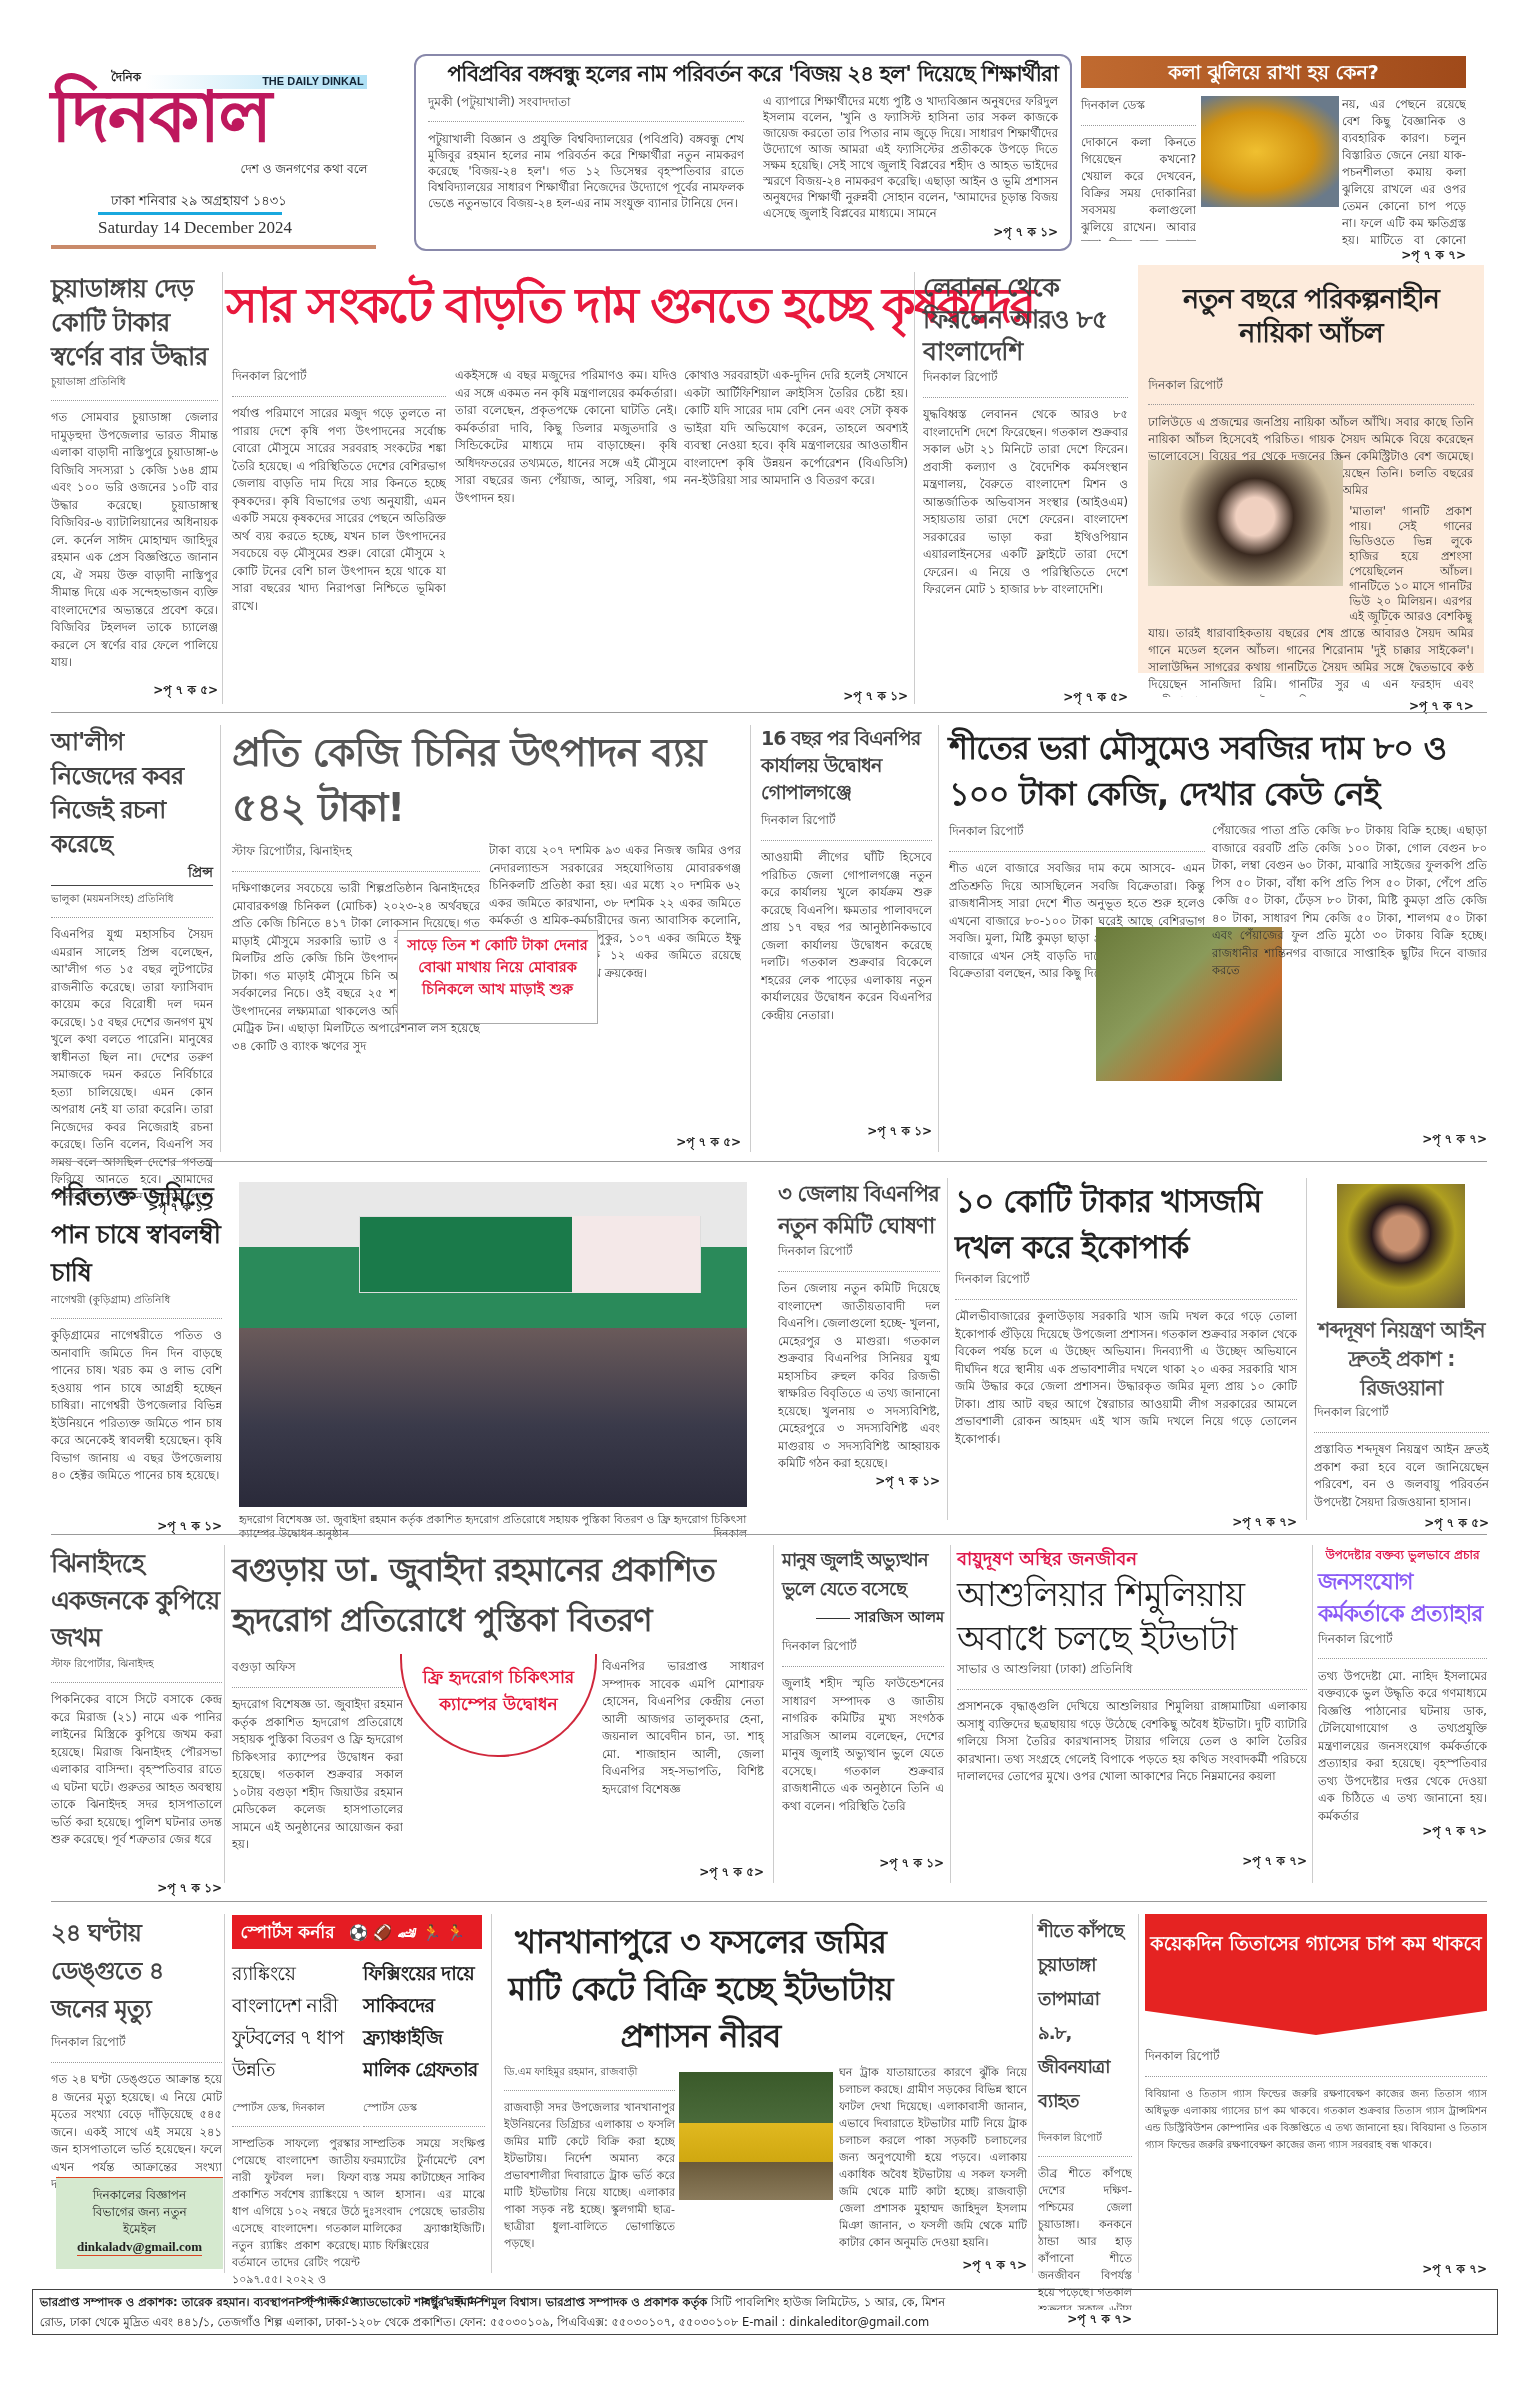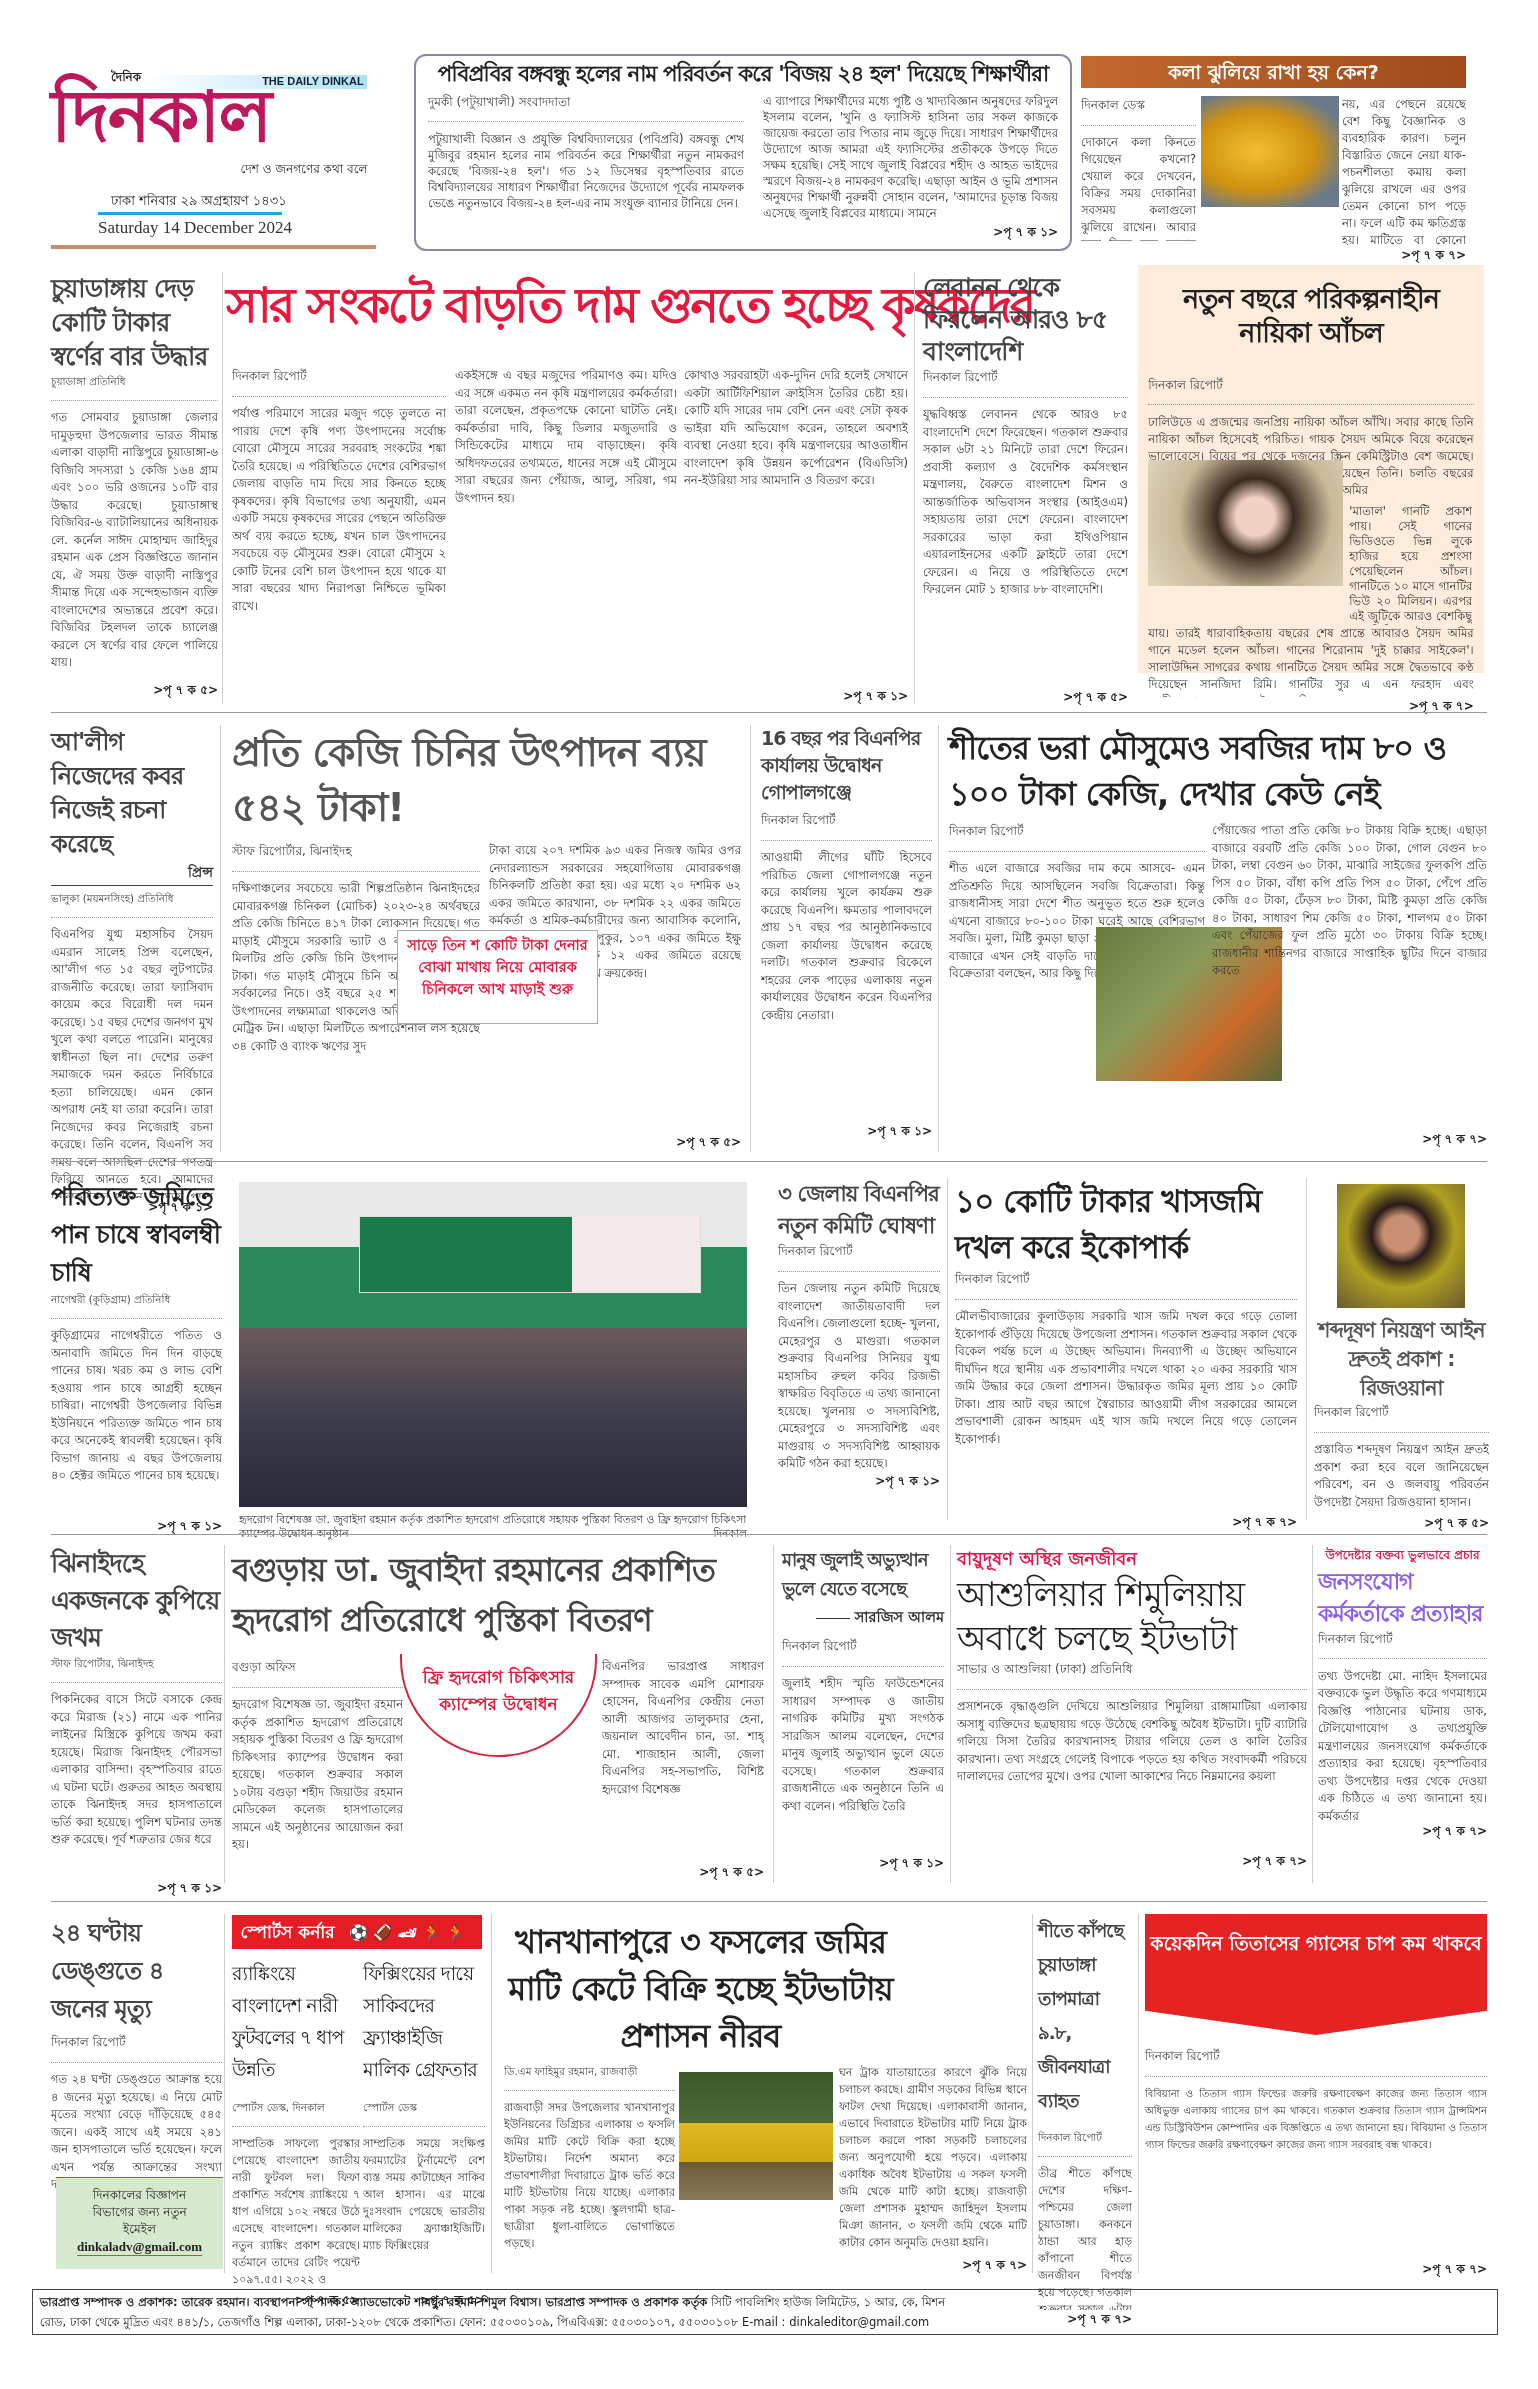--- a/index.html
+++ b/index.html
@@ -20,21 +20,21 @@
 #logo-main{position:absolute;left:0;top:24px;font-size:72px;font-weight:bold;color:#be185d;font-family:Liberation Sans, sans-serif;letter-spacing:-1.7px;line-height:1}
 #logo-tag{position:absolute;right:8.5px;top:104px;font-size:12px;color:#222;font-family:"DejaVu Sans",sans-serif}
 #date-bn{position:absolute;left:60px;top:135px;font-size:13px;color:#222;font-family:"DejaVu Sans",sans-serif}
 #date-line1{position:absolute;left:47px;top:156px;width:184px;height:3.4px;background:#19a8de}
 #date-en{position:absolute;left:47px;top:162px;font-size:17px;font-family:"Liberation Serif",serif;color:#333}
 #date-line2{position:absolute;left:48px;top:190px;width:179px;height:3.4px;background:#19a8de}
 #mast-bottom{left:51px;top:245px;width:325px;height:4.3px;background:#c98a6a}
 
 
 #topbox{left:414px;top:54px;width:658px;height:197px;border:2.6px solid #8888aa;border-radius:12px;padding:5.1px 12px}
-#topbox .hl{font-size:21.4px;color:#222;text-align:center;margin-bottom:5.1px}
+#topbox .hl{font-size:21.4px;color:#222;text-align:right;margin-bottom:5.1px}
 
 
 #banana-head{left:1081px;top:56px;width:385px;height:32px;background:linear-gradient(90deg,#c06a30,#a04a1a);color:#fff;font-family:"DejaVu Sans",sans-serif;font-size:19px;font-weight:bold;text-align:center;line-height:32px}
 #banana-photo{left:1201px;top:96px;width:138px;height:111px;background:radial-gradient(ellipse at 40% 50%,#f0c030,#d09010 50%,#6a7a8a 80%)}
 
 
 #red-hl{left:226px;top:275px;width:731px;font-size:48px;color:#e8183c;font-family:"DejaVu Sans",sans-serif;font-weight:bold;letter-spacing:-2.6px;line-height:60px;white-space:nowrap}
 
 
 #achol{left:1138px;top:265px;width:346px;height:408px;background:#fdebdc;padding:17px 10.3px}
@@ -289,21 +289,21 @@
   <span>স্পোর্টস কর্নার</span>
   <span style="margin-left:8.5px;font-size:15.4px;letter-spacing:5.1px">⚽🏈🏎🏃🏃</span>
 </div>
 <div class="abs" style="left:232px;top:1957px;width:128px">
   <div class="hl" style="font-size:19px;line-height:32px;color:#222;font-weight:normal">র‍্যাঙ্কিংয়ে বাংলাদেশ নারী ফুটবলের ৭ ধাপ উন্নতি</div>
   <div class="byline" style="margin-top:15.4px;font-size:10.3px">স্পোর্টস ডেস্ক, দিনকাল</div>
   <div class="txt" style="height:156px;font-size:11px;line-height:17px">সাম্প্রতিক সাফল্যে পুরস্কার পেয়েছে বাংলাদেশ জাতীয় নারী ফুটবল দল। ফিফা প্রকাশিত সর্বশেষ র‍্যাঙ্কিংয়ে ৭ ধাপ এগিয়ে ১০২ নম্বরে উঠে এসেছে বাংলাদেশ। গতকাল নতুন র‍্যাঙ্কিং প্রকাশ করেছে। বর্তমানে তাদের রেটিং পয়েন্ট ১০৯৭.৫৫। ২০২২ ও</div>
   <span class="jump">&gt;পৃ ৭ ক ৫&gt;</span>
 </div>
 <div class="abs" style="left:363px;top:1957px;width:122px">
-  <div class="hl" style="font-size:19px;line-height:32px;color:#222;font-weight:normal">ফিক্সিংয়ের দায়ে সাকিবদের ফ্র্যাঞ্চাইজি মালিক গ্রেফতার</div>
+  <div class="hl" style="font-size:19px;line-height:32px;color:#222;font-weight:bold">ফিক্সিংয়ের দায়ে সাকিবদের ফ্র্যাঞ্চাইজি মালিক গ্রেফতার</div>
   <div class="byline" style="margin-top:15.4px;font-size:10.3px">স্পোর্টস ডেস্ক</div>
   <div class="txt" style="height:156px;font-size:11px;line-height:17px">সাম্প্রতিক সময়ে সংক্ষিপ্ত ফরম্যাটের টুর্নামেন্টে বেশ ব্যস্ত সময় কাটাচ্ছেন সাকিব আল হাসান। এর মাঝে দুঃসংবাদ পেয়েছে ভারতীয় মালিকের ফ্র্যাঞ্চাইজিটি। ম্যাচ ফিক্সিংয়ের</div>
   <span class="jump">&gt;পৃ ৭ ক ৫&gt;</span>
 </div>
 <div class="rule-v" style="left:491px;top:1914px;height:359px"></div>
 
 <div class="abs" style="left:504px;top:1919px;width:393px">
   <div class="hl" style="font-size:32px;line-height:47px;text-align:center;color:#222">খানখানাপুরে ৩ ফসলের জমির মাটি কেটে বিক্রি হচ্ছে ইটভাটায় প্রশাসন নীরব</div>
 </div>
 <div class="abs" style="left:504px;top:2064px;width:171px">

